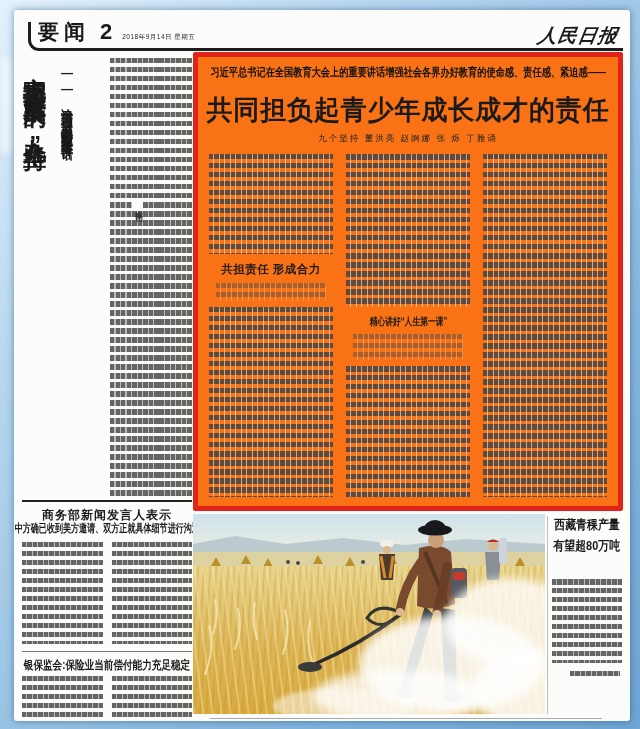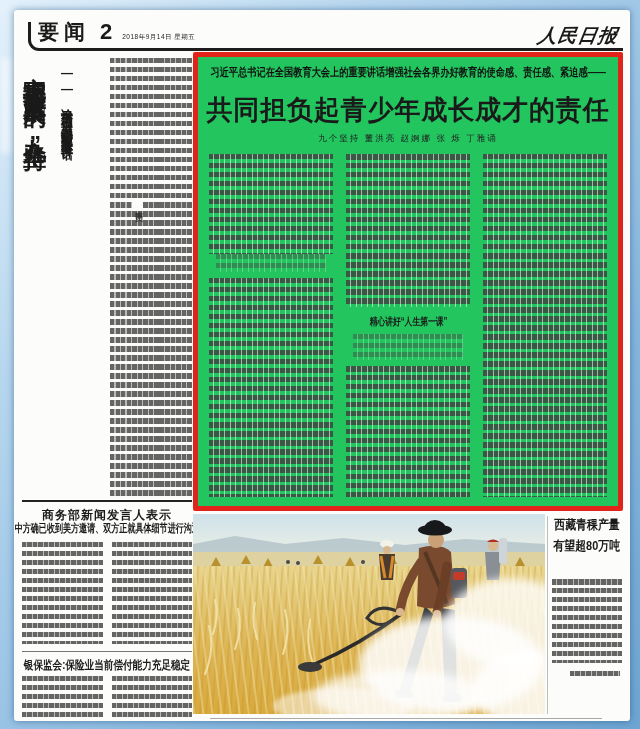--- a/index.html
+++ b/index.html
@@ -52,21 +52,21 @@
   .biz-head span{white-space:nowrap;font-size:11.5px;font-weight:bold;transform:scaleX(.70);}
   .biz-cols{position:absolute;left:8px;top:532px;width:170px;height:102px;display:flex;gap:9px;}
   .biz-cols .g{flex:1;}
   .ins-head{position:absolute;left:8px;top:647px;width:170px;display:flex;justify-content:center;}
   .ins-head span{white-space:nowrap;font-size:12px;font-weight:bold;transform:scaleX(.80);}
   .ins-cols{position:absolute;left:8px;top:666px;width:170px;height:60px;display:flex;gap:9px;}
   .ins-cols .g{flex:1;}
 
   
   .redbox{position:absolute;left:179px;top:42px;width:430px;height:459px;box-sizing:border-box;
-    border:5px solid #e2231a;background:#22c55e;border-radius:2px;}
+    border:5px solid #e2231a;background:#f97316;border-radius:2px;}
   .kicker-row{margin-top:8px;display:flex;justify-content:center;}
   .kicker-row span{white-space:nowrap;font-size:11.5px;font-weight:bold;transform:scaleX(.80);color:#111;}
   .main-head-row{margin-top:12px;display:flex;justify-content:center;}
   .main-head-row span{white-space:nowrap;font-size:27px;font-weight:900;letter-spacing:1px;transform:scaleX(.96);}
   .main-byline{margin-top:5px;text-align:center;font-size:8.5px;color:#222;letter-spacing:2px;}
   .cols{position:absolute;left:11px;right:11px;top:97px;bottom:9px;display:flex;gap:13px;}
   .col{flex:1;display:flex;flex-direction:column;}
   .col .grow{flex:1;}
   .subhead{font-size:11.5px;font-weight:bold;text-align:center;letter-spacing:.5px;margin:8px 0 5px;line-height:1.35;}
   .subhead-row{display:flex;justify-content:center;margin:8px 0 5px;}
@@ -132,20 +132,21 @@
       <span>习近平总书记在全国教育大会上的重要讲话增强社会各界办好教育的使命感、责任感、紧迫感——</span>
     </div>
     <div class="main-head-row">
       <span>共同担负起青少年成长成才的责任</span>
     </div>
     <div class="main-byline">九个坚持 董洪亮 赵婀娜 张 烁 丁雅诵</div>
 
     <div class="cols">
       <div class="col">
         <div class="g" style="height:100px;"></div>
+        <div class="subhead">共担责任 形成合力</div>
         <div class="g light" style="height:18px;"></div>
         <div class="g grow" style="margin-top:6px;"></div>
       </div>
       <div class="col">
         <div class="g" style="height:153px;"></div>
         <div class="subhead-row">
           <span>精心讲好“人生第一课”</span>
         </div>
         <div class="g light" style="height:26px;"></div>
         <div class="g grow" style="margin-top:6px;"></div>

